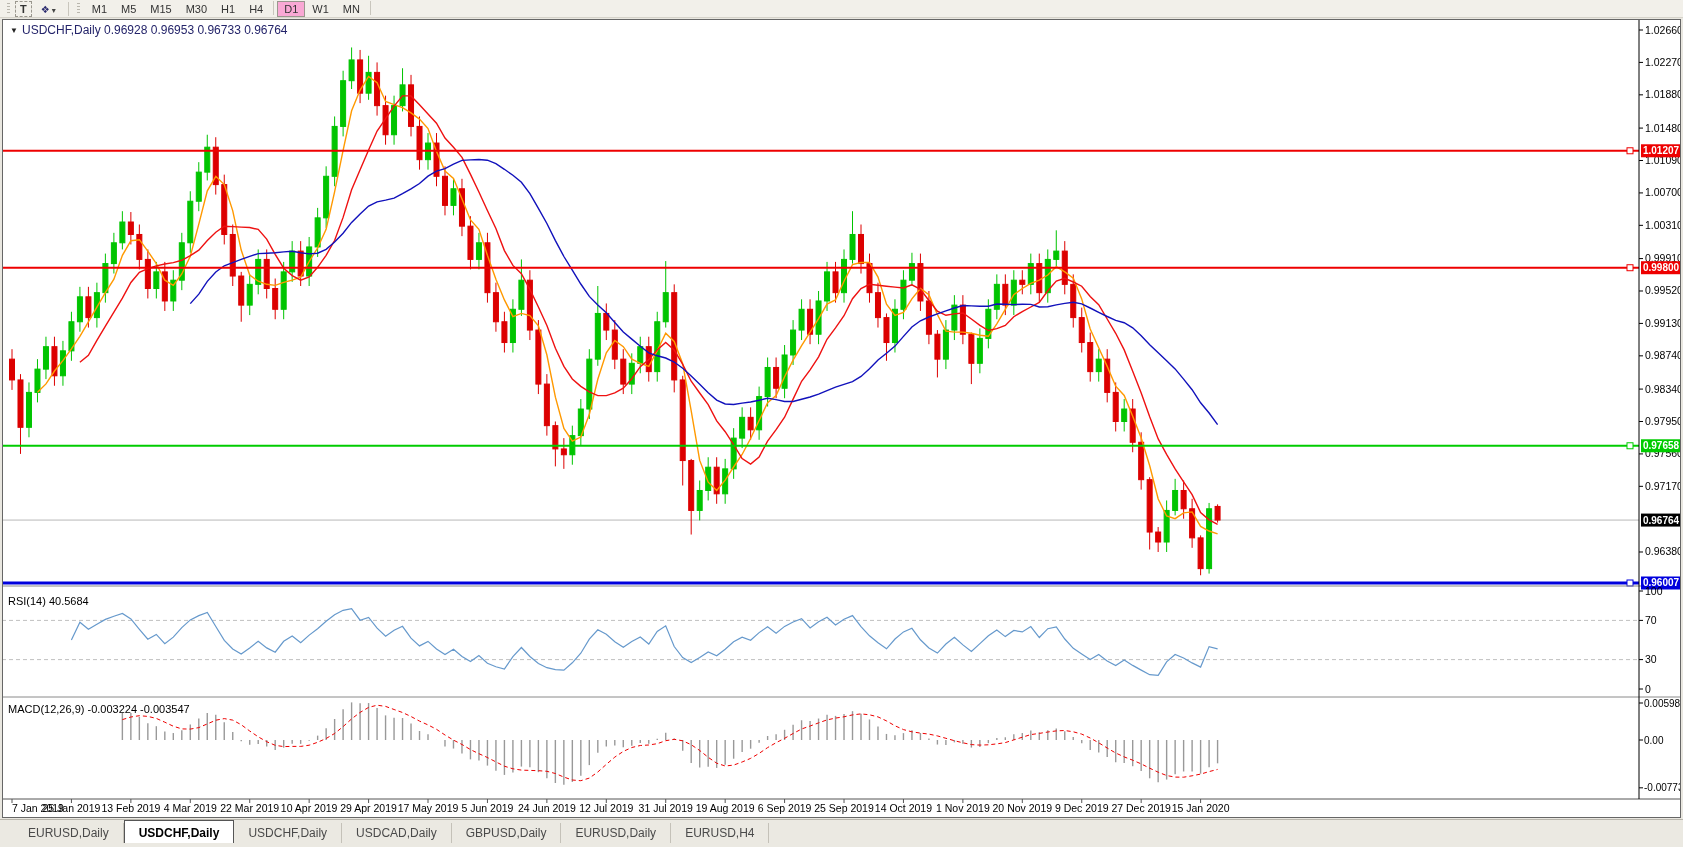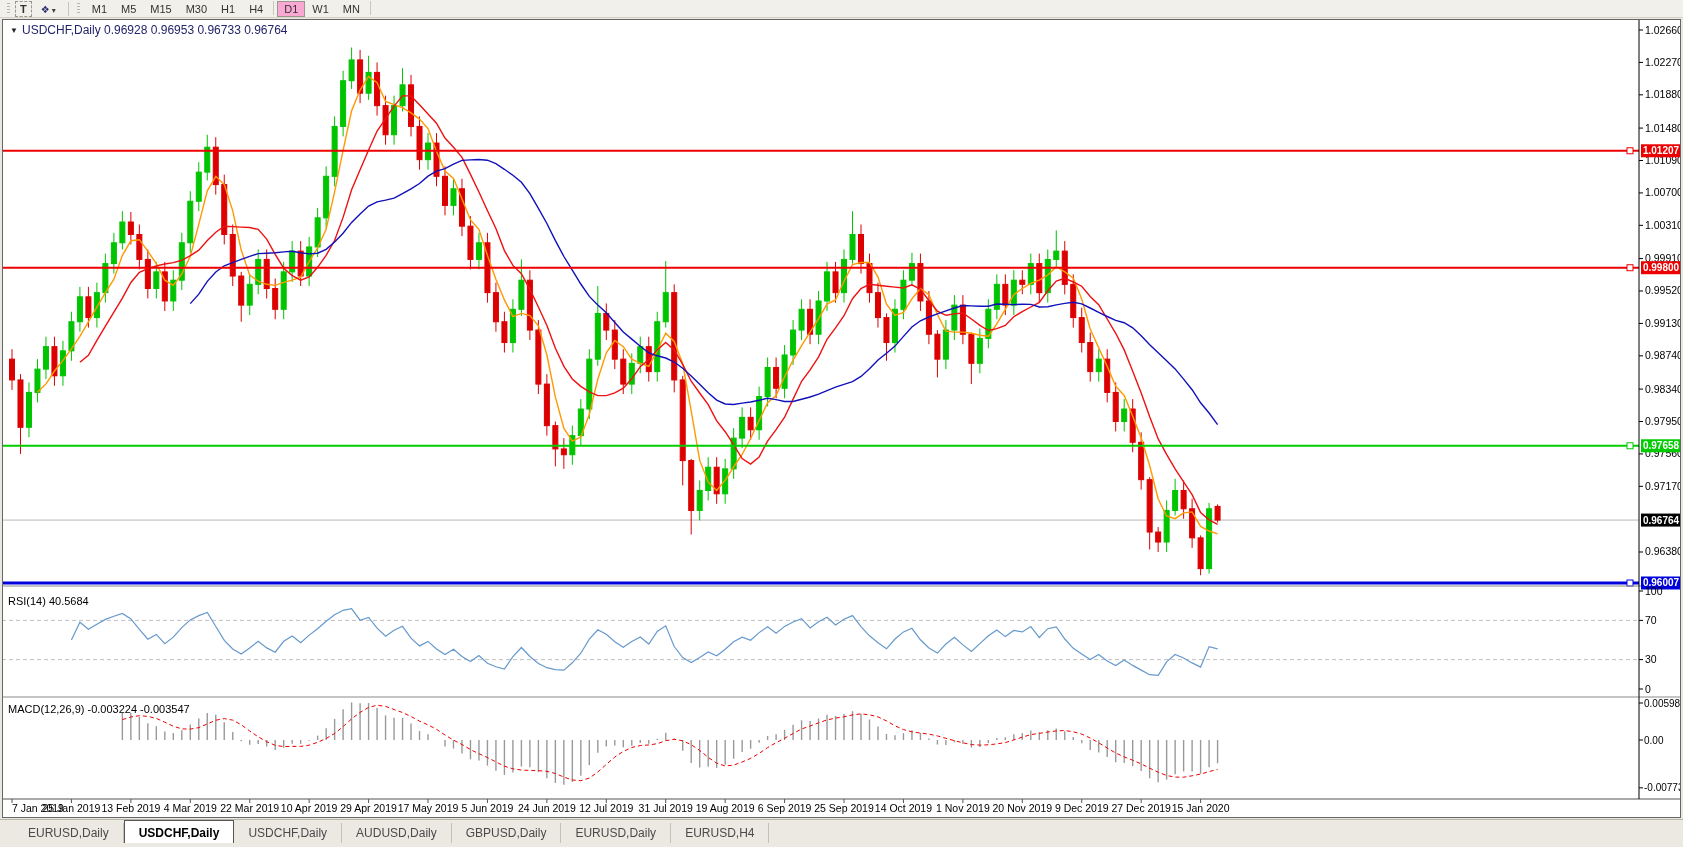--- a/index.html
+++ b/index.html
@@ -634,19 +634,19 @@
       </g>
       <rect x="0.5" y="0.5" width="1678" height="798" fill="none" stroke="#666"></rect>
     </svg>
 </div>
 
 <div class="tabbar">
   <div class="tabs" id="tabs">
       <div class="tab">EURUSD,Daily</div>
       <div class="tab active">USDCHF,Daily</div>
       <div class="tab">USDCHF,Daily</div>
-      <div class="tab">AUDUSD,Daily</div>
+      <div class="tab">USDCAD,Daily</div>
       <div class="tab">GBPUSD,Daily</div>
       <div class="tab">EURUSD,Daily</div>
       <div class="tab">EURUSD,H4</div>
     </div>
 </div>
 <div class="bottomfill"></div>
 
 </body></html>

